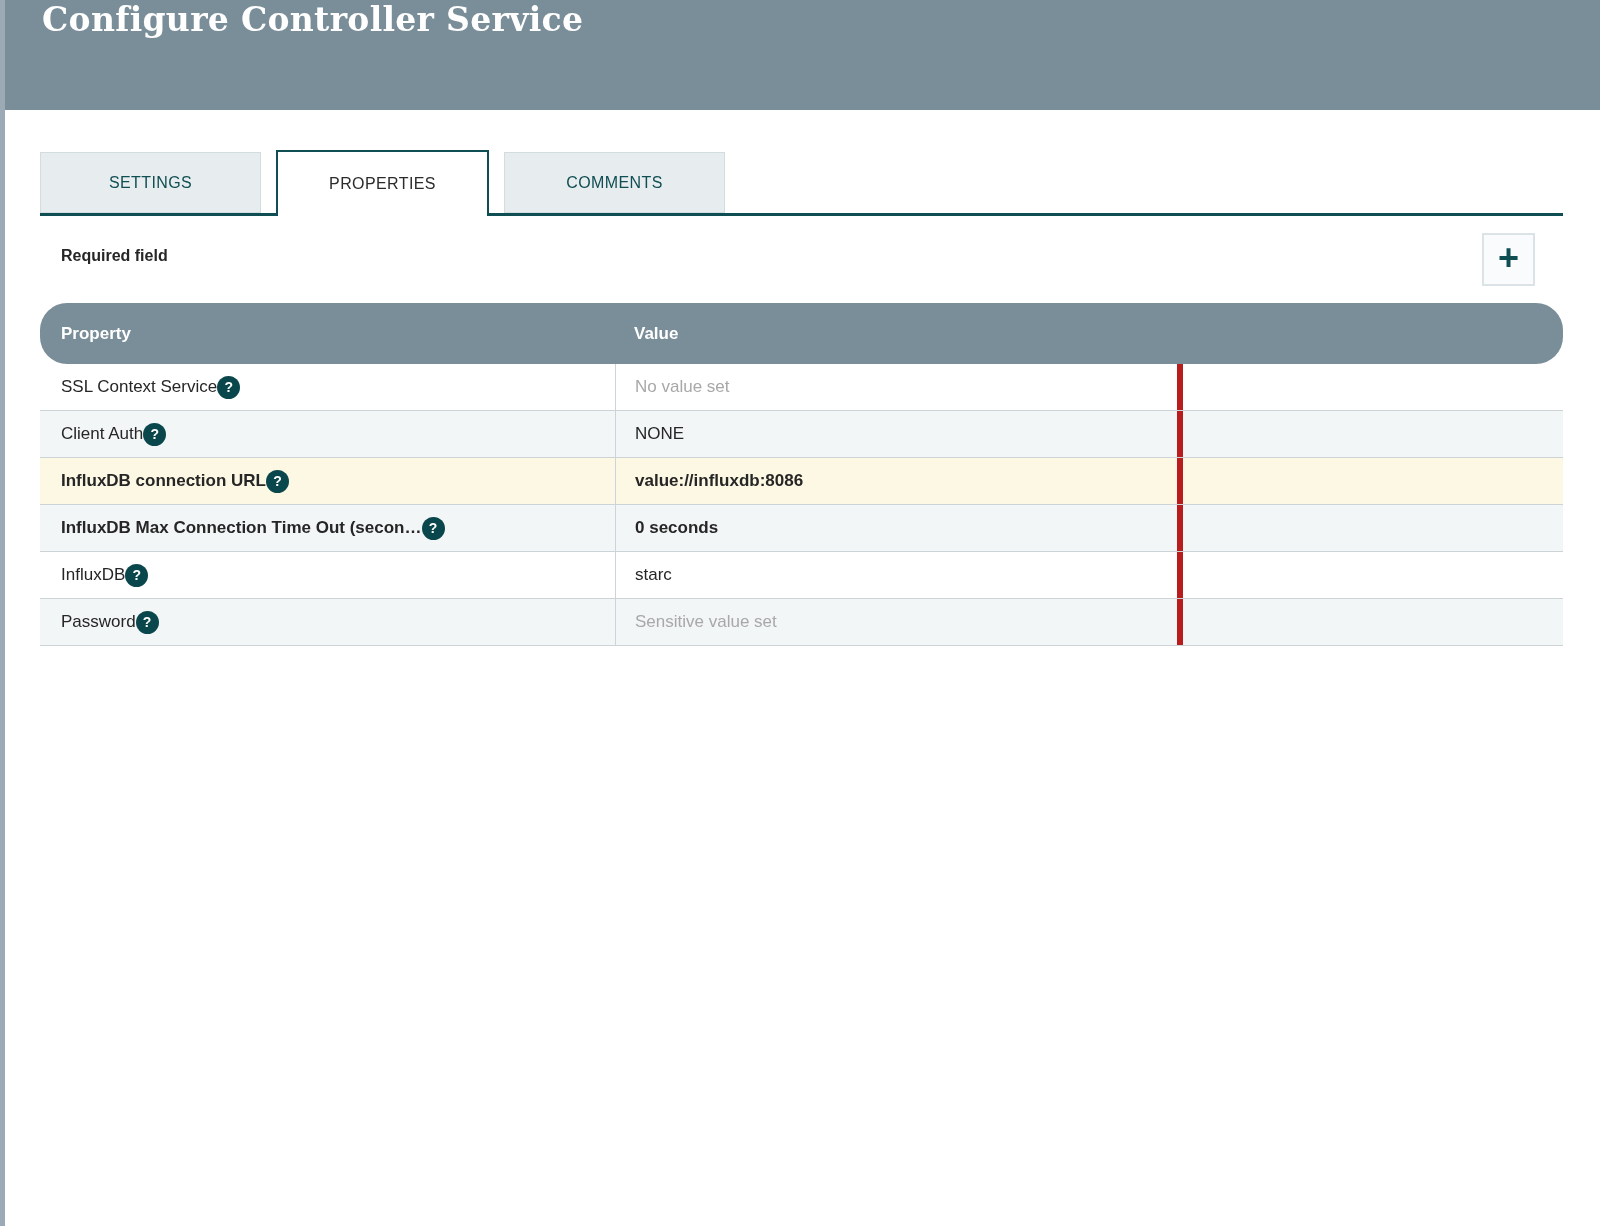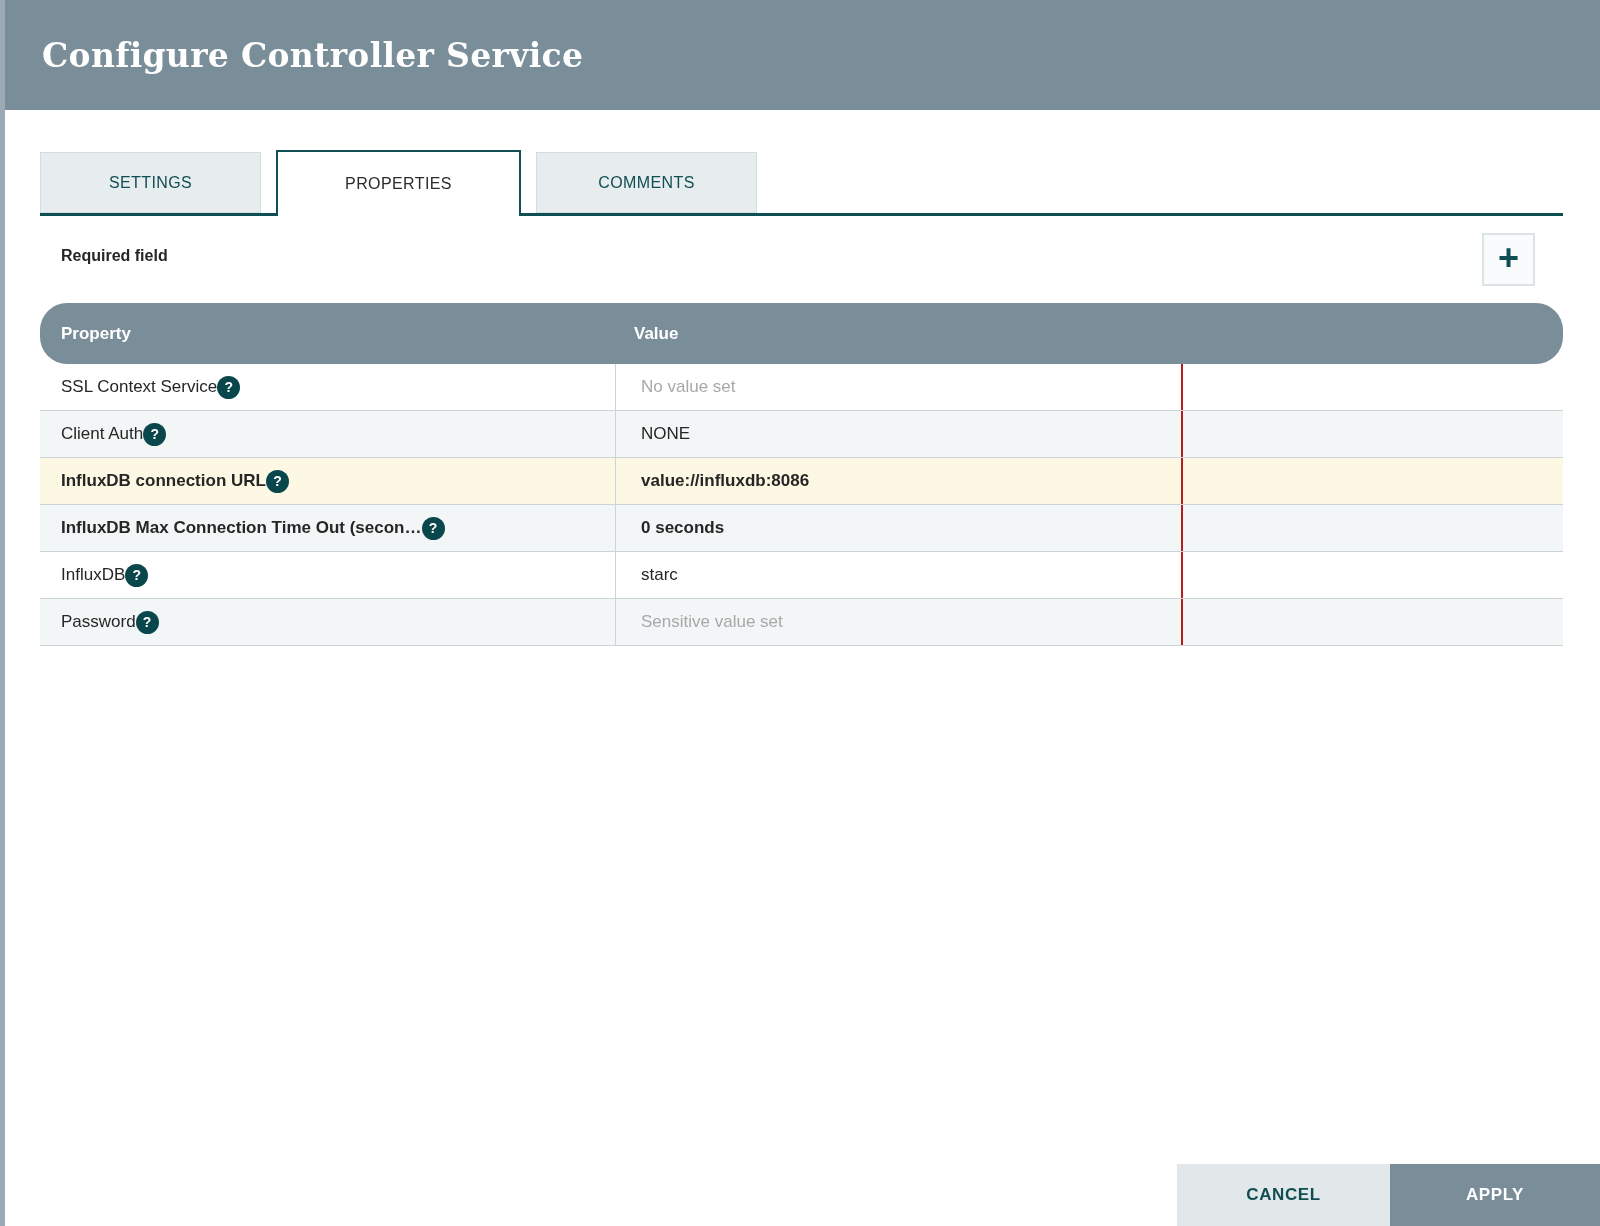--- a/index.html
+++ b/index.html
@@ -11,21 +11,21 @@
     overflow:hidden;
   }
   .dialog {
     position:absolute; left:5px; top:0;
     width:1595px; height:1226px;
     background:#ffffff;
   }
   
   .dialog-header {
     height:110px; background:#7A8E99;
-    display:flex; align-items:center;
+    display:flex; align-items:flex-start;
     padding-left:37px;
   }
   .dialog-title {
     font-family:"DejaVu Serif", serif;
     font-weight:bold; font-size:33px; color:#ffffff;
     letter-spacing:0.3px;
   }
   
   .tabs {
     position:absolute; left:35px; top:150px;
@@ -38,21 +38,21 @@
     background:#E7ECEE;
     border:1px solid #D3DCDF;
     display:flex; align-items:center; justify-content:center;
     font-size:16px; letter-spacing:0.4px; color:#0F4E52;
     cursor:pointer;
   }
   .tab.active {
     background:#ffffff;
     border:2px solid #0F4E52;
     border-bottom:none;
-    height:66px; width:245px;
+    height:66px; width:213px;
     margin-bottom:-3px;
     position:relative; z-index:2;
     color:#2B2B2B;
   }
   
   .toolbar {
     position:absolute; left:35px; top:230px;
     width:1523px; height:60px;
   }
   .required-label {
@@ -105,23 +105,23 @@
     width:23px; height:23px; flex:none;
     border-radius:50%;
     background:#0A474C; color:#ffffff;
     font-size:14px; font-weight:bold;
     display:flex; align-items:center; justify-content:center;
     cursor:pointer;
   }
   .cell-val {
     width:568px;
     border-left:1px solid #CBD4D8;
-    border-right:2px solid #b91c1c;
+    border-right:6px solid #b91c1c;
     display:flex; align-items:center;
-    padding-left:25px;
+    padding-left:19px;
   }
   .vtext { font-size:17px; color:#262626; white-space:nowrap; }
   .vtext.muted { color:#A8A8A8; }
   .cell-fill { flex:1; }
   
   .actions {
     position:absolute; right:0; bottom:0;
     display:flex;
   }
   .btn {
@@ -222,18 +222,14 @@
         <span class="ptext">Password</span>
         <span class="help">?</span>
       </div>
       <div class="cell-val">
         <span class="vtext muted">Sensitive value set</span>
       </div>
       <div class="cell-fill"></div>
     </div>
   </div>
 
-  <div class="actions">
-    <button class="btn btn-cancel">CANCEL</button>
-    <button class="btn btn-apply">APPLY</button>
-  </div>
 
 </div>
 
 </body></html>

